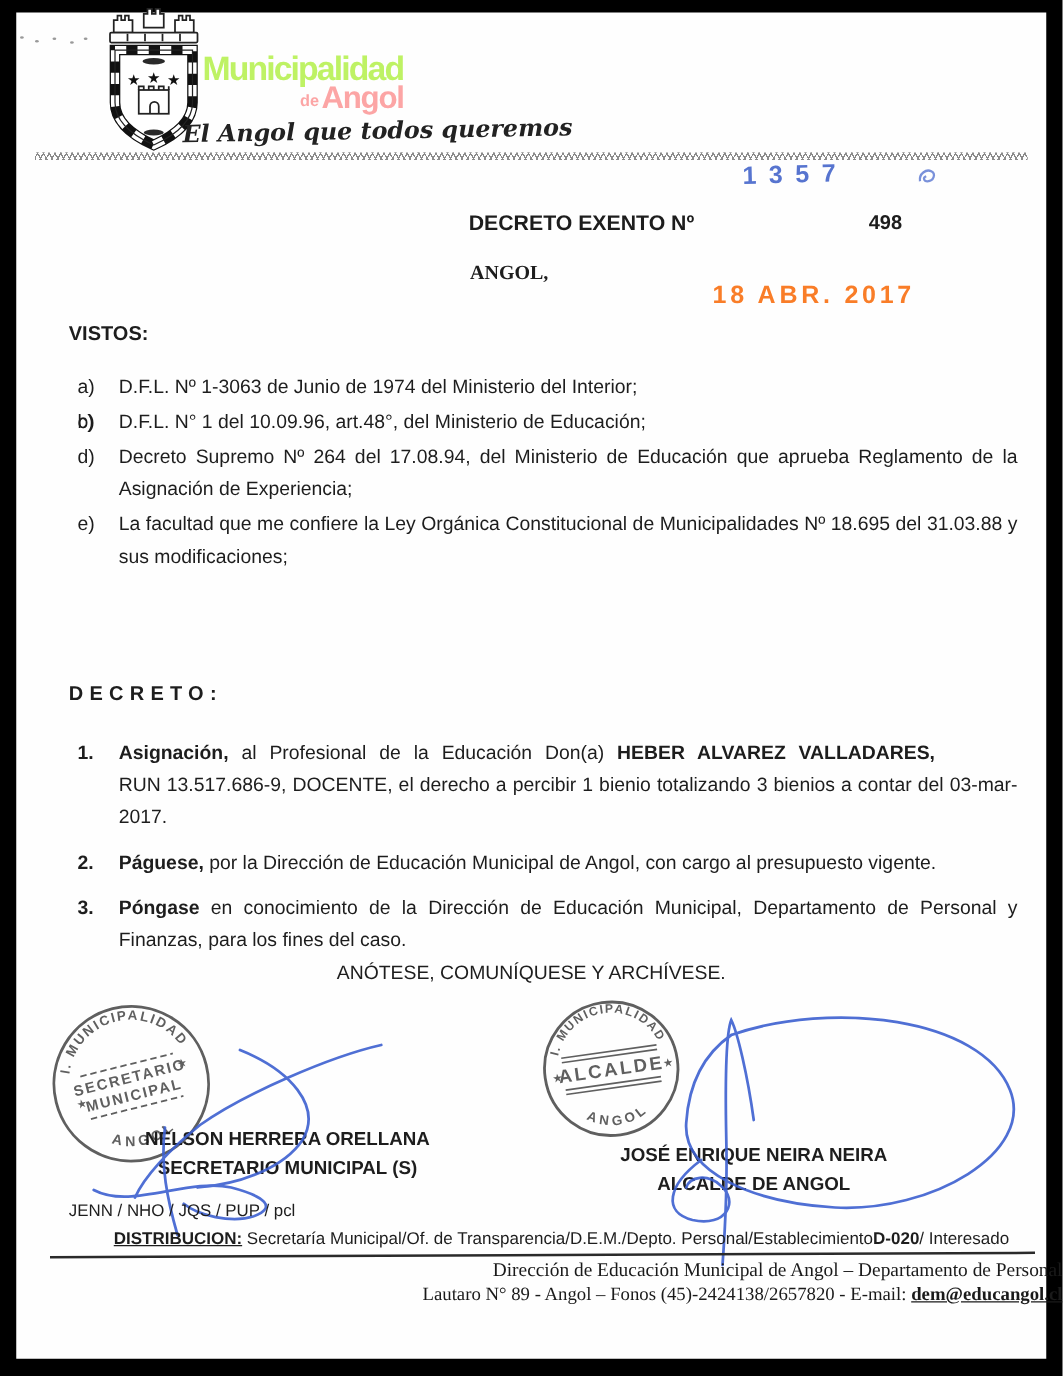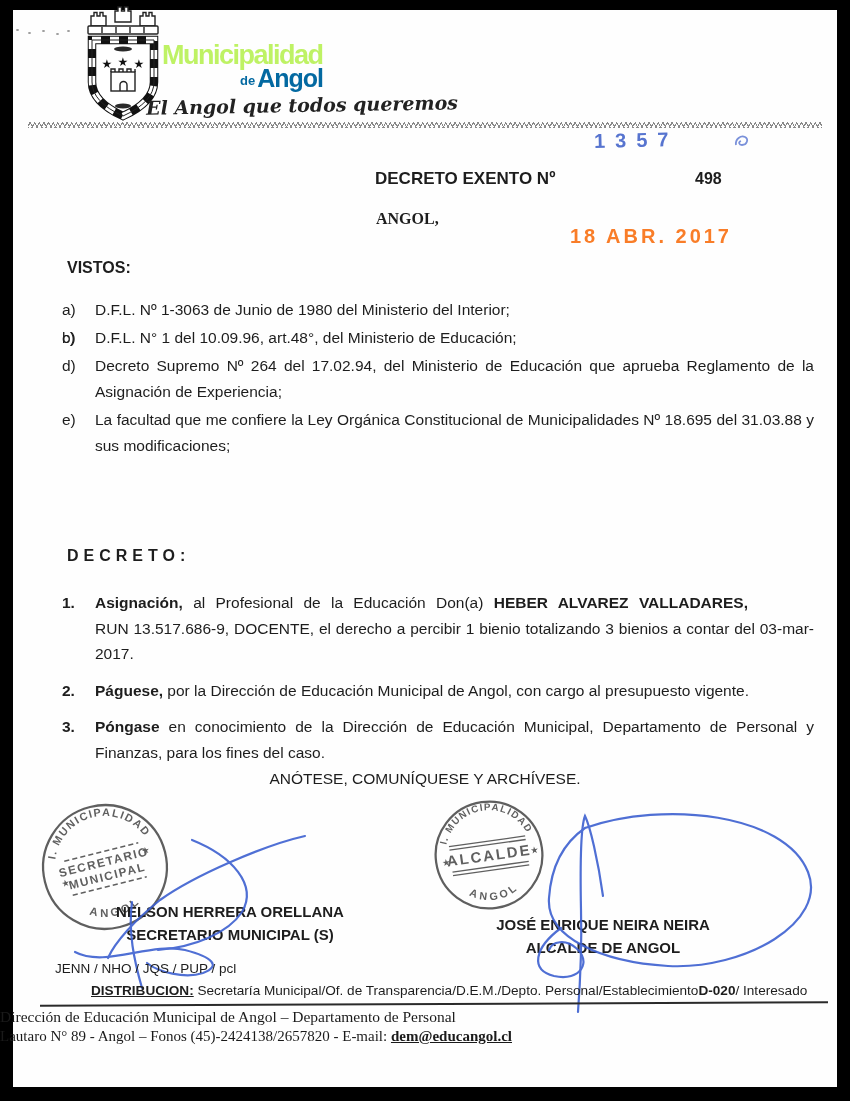--- a/index.html
+++ b/index.html
@@ -6,50 +6,50 @@
   body{
     width:850px;height:1101px;position:relative;background:#000;
     font-family:"Liberation Sans",sans-serif;color:#1d1d1d;overflow:hidden;
   }
   .paper{position:absolute;left:13px;top:10px;width:824px;height:1077px;background:#fefefe;}
   .content{position:absolute;left:0;top:0;width:850px;height:1101px;}
   .abs{position:absolute;}
   .b{font-weight:bold;}
   
   .logo-name1{left:162px;top:40px;font-size:27px;font-weight:bold;letter-spacing:-1.5px;color:#bef264;}
-  .logo-row{left:240px;top:66px;display:flex;align-items:flex-end;color:#0369a1;}
+  .logo-row{left:240px;top:66px;display:flex;align-items:flex-end;color:#fca5a5;}
   .logo-de{font-size:13px;font-weight:bold;margin-right:2px;margin-bottom:3px;}
   .logo-name2{font-size:25px;font-weight:bold;letter-spacing:-1px;line-height:1;}
   .logo-slogan{left:146px;top:94px;font-family:"DejaVu Serif",serif;font-style:italic;font-weight:bold;font-size:19px;color:#222;transform:rotate(-1deg);}
   .zigzag{left:28px;top:122px;width:794px;height:6px;
     background-image:repeating-linear-gradient(60deg,#8a8a8a 0 1px,transparent 1px 4px),repeating-linear-gradient(-60deg,#8a8a8a 0 1px,transparent 1px 4px);}
   .speck{width:3px;height:2px;background:#9a9a9a;border-radius:50%;}
   
   .folio-number{left:594px;top:129px;font-size:20px;font-weight:bold;color:#4566cb;letter-spacing:10px;transform:rotate(-1.5deg);opacity:.9;}
   .date-stamp{left:570px;top:225px;font-size:20px;font-weight:bold;color:#f97316;letter-spacing:3px;opacity:.92;}
   
   .decree-title{left:375px;top:169px;font-size:17px;font-weight:bold;}
   .decree-number{left:695px;top:170px;font-size:16px;font-weight:bold;}
   .city-line{left:376px;top:210px;font-size:16px;font-weight:bold;font-family:Liberation Serif, serif;}
   
-  .section-heading{left:67px;font-size:16px;font-weight:bold;}
+  .section-heading{left:55px;font-size:16px;font-weight:bold;}
   .spread{letter-spacing:5px;}
   .doc-list{left:62px;width:752px;font-size:15.5px;line-height:26px;text-align:justify;}
   .doc-item{position:relative;padding-left:33px;margin-bottom:2px;}
   .doc-item .marker{position:absolute;left:0;top:0;}
   .decreto-item{margin-bottom:11px;}
   .sp{word-spacing:6px;}
   .closing-line{left:0;width:850px;text-align:center;font-size:15.5px;font-weight:normal;}
   
   .sig-name-block{text-align:center;font-weight:bold;font-size:15px;line-height:23px;}
   .initials-line{left:55px;top:961px;font-size:13.5px;}
   .distribution-line{left:55px;top:983px;font-size:13.6px;padding-left:36px;}
   .dist-label{font-weight:bold;text-decoration:underline;}
   .bottom-rule{left:40px;top:1003px;width:788px;height:2px;background:#2a2a2a;transform:rotate(-.25deg);}
-  .footer-line{left:0;width:850px;text-align:left;font-family:"Liberation Serif",serif;color:#1a1a1a;}
+  .footer-line{left:0;width:850px;text-align:right;font-family:"Liberation Serif",serif;color:#1a1a1a;}
   .footer-1{top:1008px;font-size:15.5px;}
   .footer-2{top:1028px;font-size:15px;}
   .footer-email{text-decoration:underline;font-weight:bold;}
   .stamp-svg{opacity:.92;}
 </style>
 </head>
 <body>
 
 <div class="paper"></div>
 
@@ -103,32 +103,32 @@
 
   <div class="abs decree-title">DECRETO EXENTO Nº</div>
   <div class="abs decree-number">498</div>
   <div class="abs city-line">ANGOL,</div>
   <div class="abs date-stamp">18 ABR. 2017</div>
 
   <div class="abs section-heading" style="top:259px;">VISTOS:</div>
   <div class="abs doc-list" style="top:297px;">
     <div class="doc-item">
       <span class="marker">a)</span>
-      <span>D.F.L. Nº 1-3063 de Junio de 1980 del Ministerio del Interior;</span>
+      <span>D.F.L. Nº 1-3063 de Junio de 1974 del Ministerio del Interior;</span>
     </div>
     <div class="doc-item">
       <span class="marker">b)</span>
     </div>
     <div class="doc-item">
       <span class="marker">c)</span>
       <span>D.F.L. N° 1 del 10.09.96, art.48°, del Ministerio de Educación;</span>
     </div>
     <div class="doc-item">
       <span class="marker">d)</span>
-      <span>Decreto Supremo Nº 264 del 17.02.94, del Ministerio de Educación que aprueba Reglamento de la Asignación de Experiencia;</span>
+      <span>Decreto Supremo Nº 264 del 17.08.94, del Ministerio de Educación que aprueba Reglamento de la Asignación de Experiencia;</span>
     </div>
     <div class="doc-item">
       <span class="marker">e)</span>
       <span>La facultad que me confiere la Ley Orgánica Constitucional de Municipalidades Nº 18.695 del 31.03.88 y sus modificaciones;</span>
     </div>
   </div>
 
   <div class="abs section-heading spread" style="top:547px;">DECRETO:</div>
   <div class="abs doc-list" style="top:590px;line-height:25.5px;">
     <div class="doc-item decreto-item">

